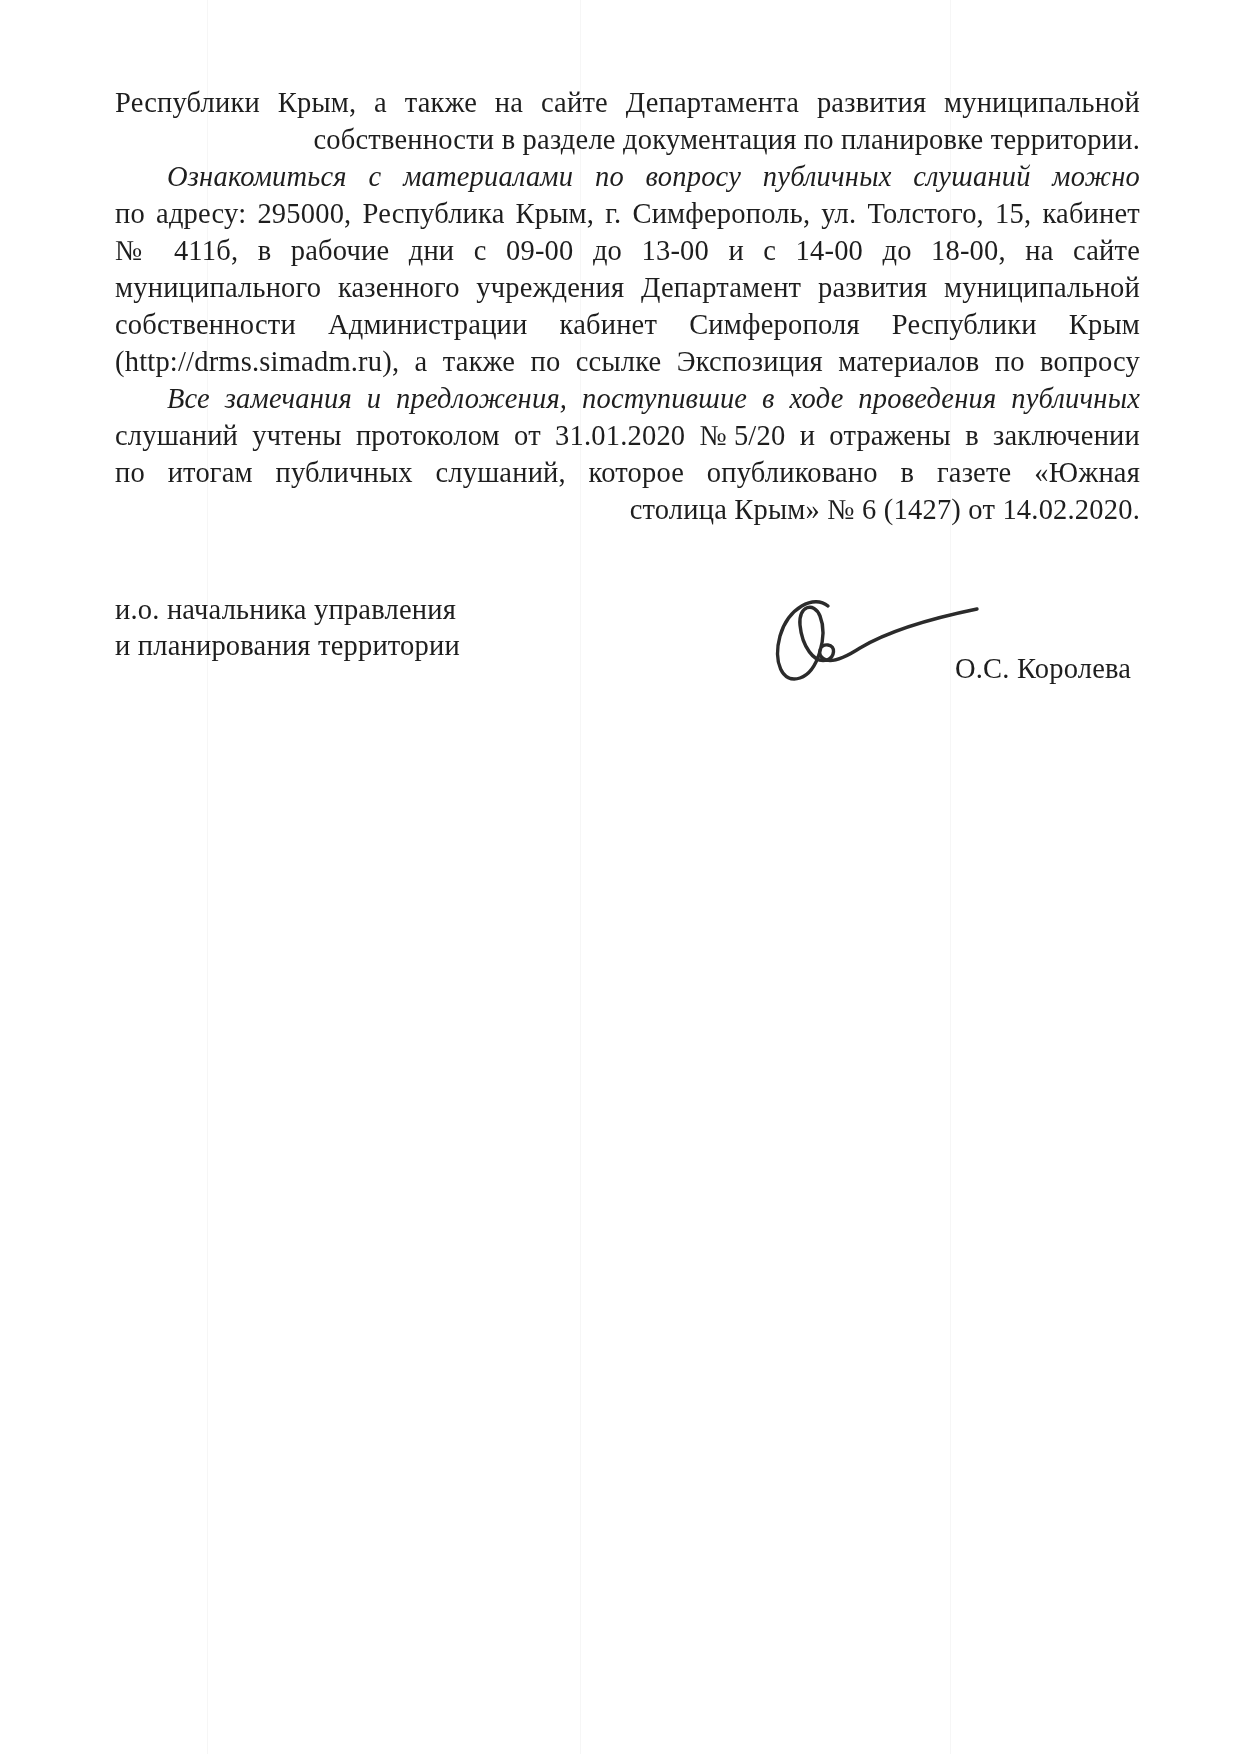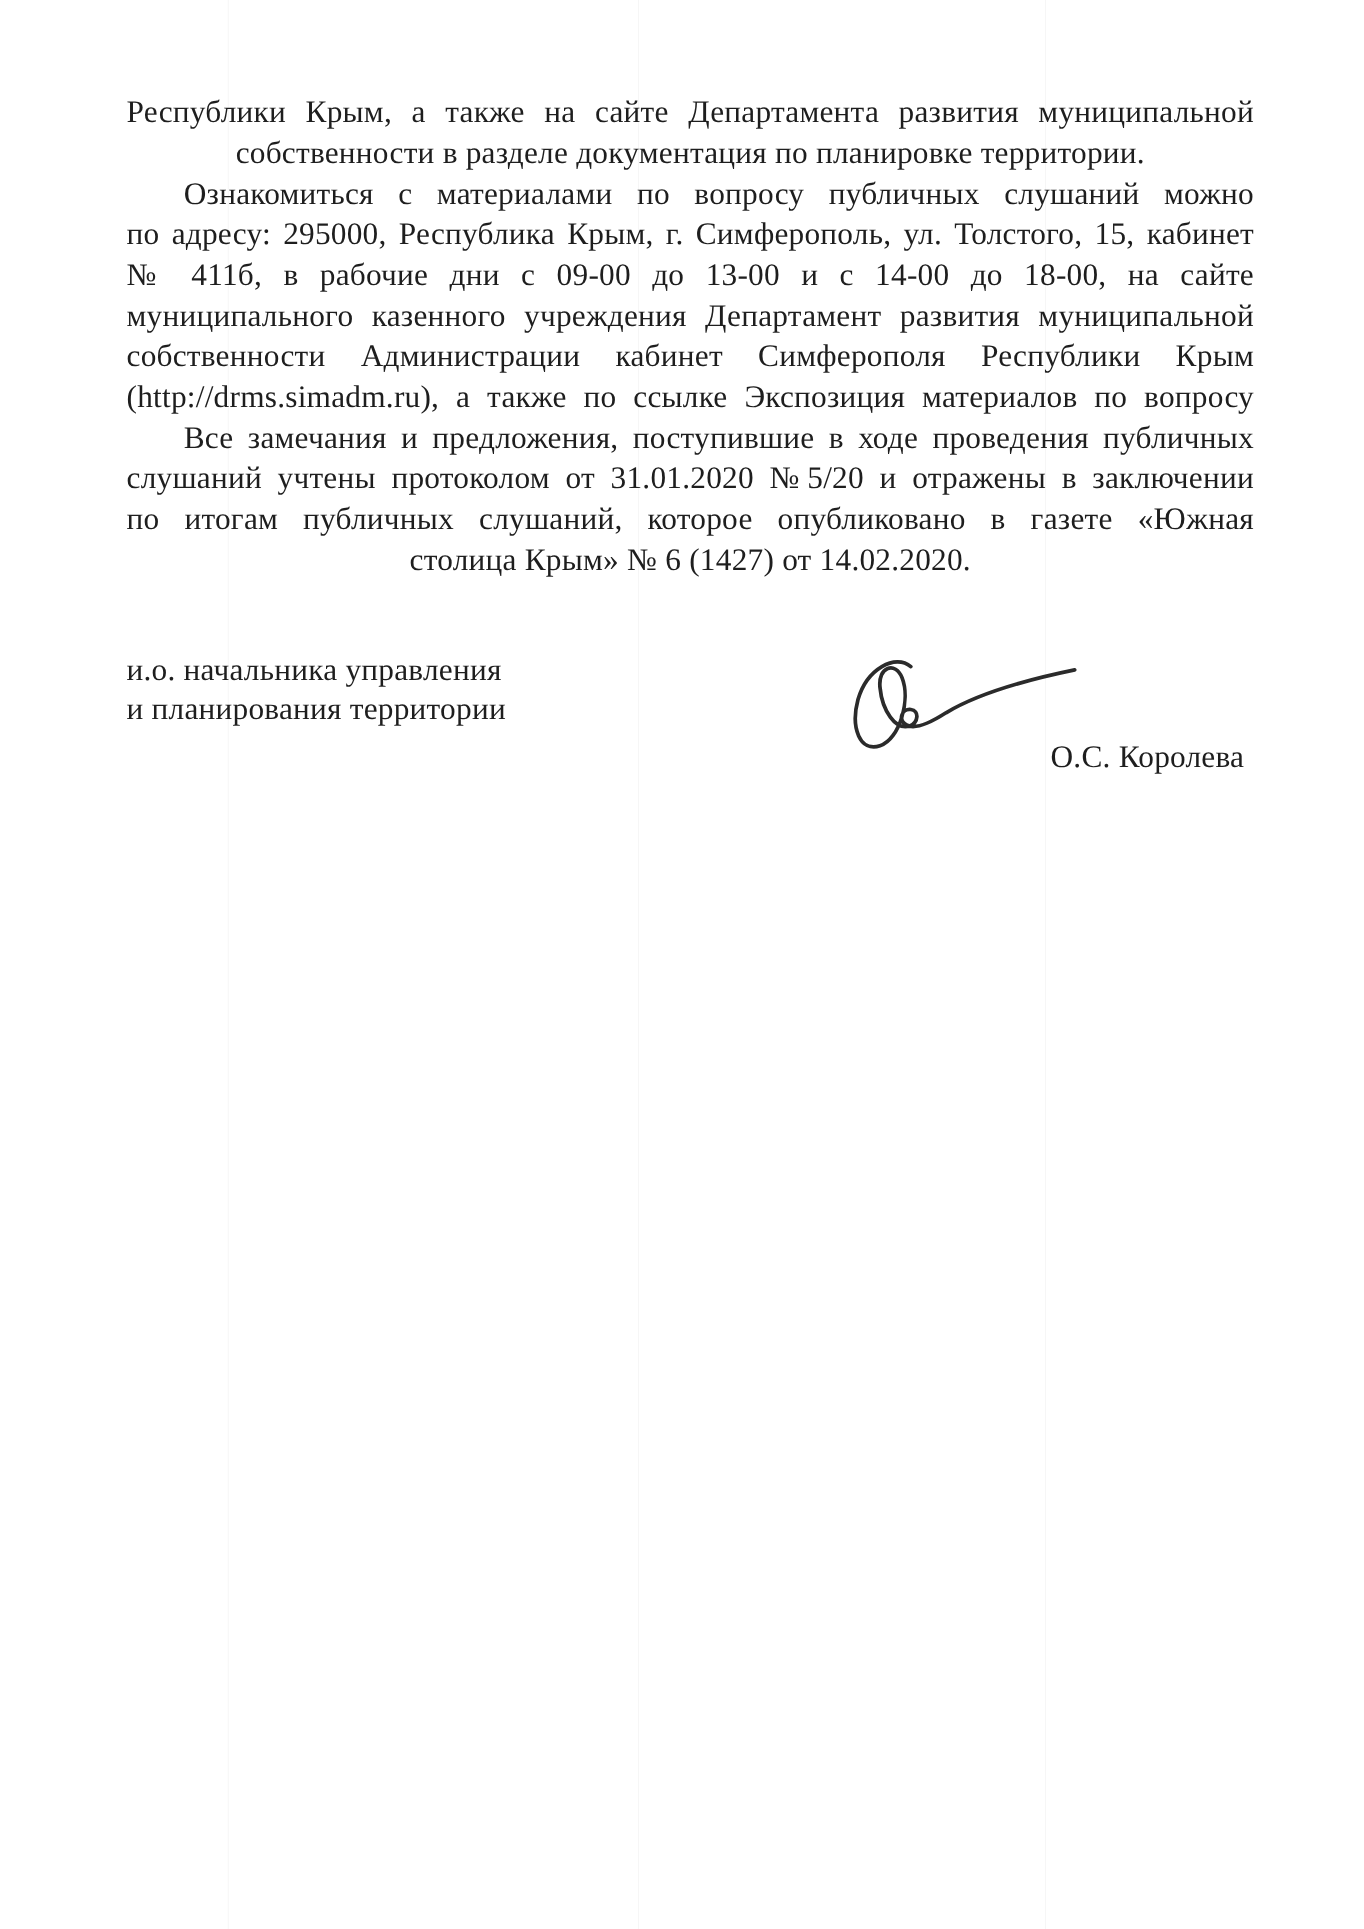--- a/index.html
+++ b/index.html
@@ -28,30 +28,31 @@
   #doc-body {
     position: absolute;
     left: 115px;
     top: 84px;
     width: 1025px;
     font-size: 28.5px;
     line-height: 37px;
     letter-spacing: 0.2px;
   }
   .tline {
-    text-align: center;
+    text-align: right;
     white-space: normal;
   }
   .tline.j {
     text-align: justify;
     text-align-last: justify;
     text-justify: inter-word;
   }
   .tline.ind {
     text-indent: 52px;
+    font-style: italic;
   }
   
   .sig-title {
     position: absolute;
     left: 115px;
     top: 592px;
     font-size: 28.5px;
     line-height: 36px;
     letter-spacing: 0.2px;
   }
@@ -59,21 +60,20 @@
     position: absolute;
     left: 770px;
     top: 592px;
   }
   .sig-name {
     position: absolute;
     left: 955px;
     top: 653px;
     font-size: 28.5px;
     letter-spacing: 0.2px;
-    margin-top: 20px;
   }
 </style>
 </head>
 <body>
 
 <div class="scan-seam" style="left:207px"></div>
 <div class="scan-seam" style="left:580px"></div>
 <div class="scan-seam" style="left:950px"></div>
 
 <div id="doc-body">

